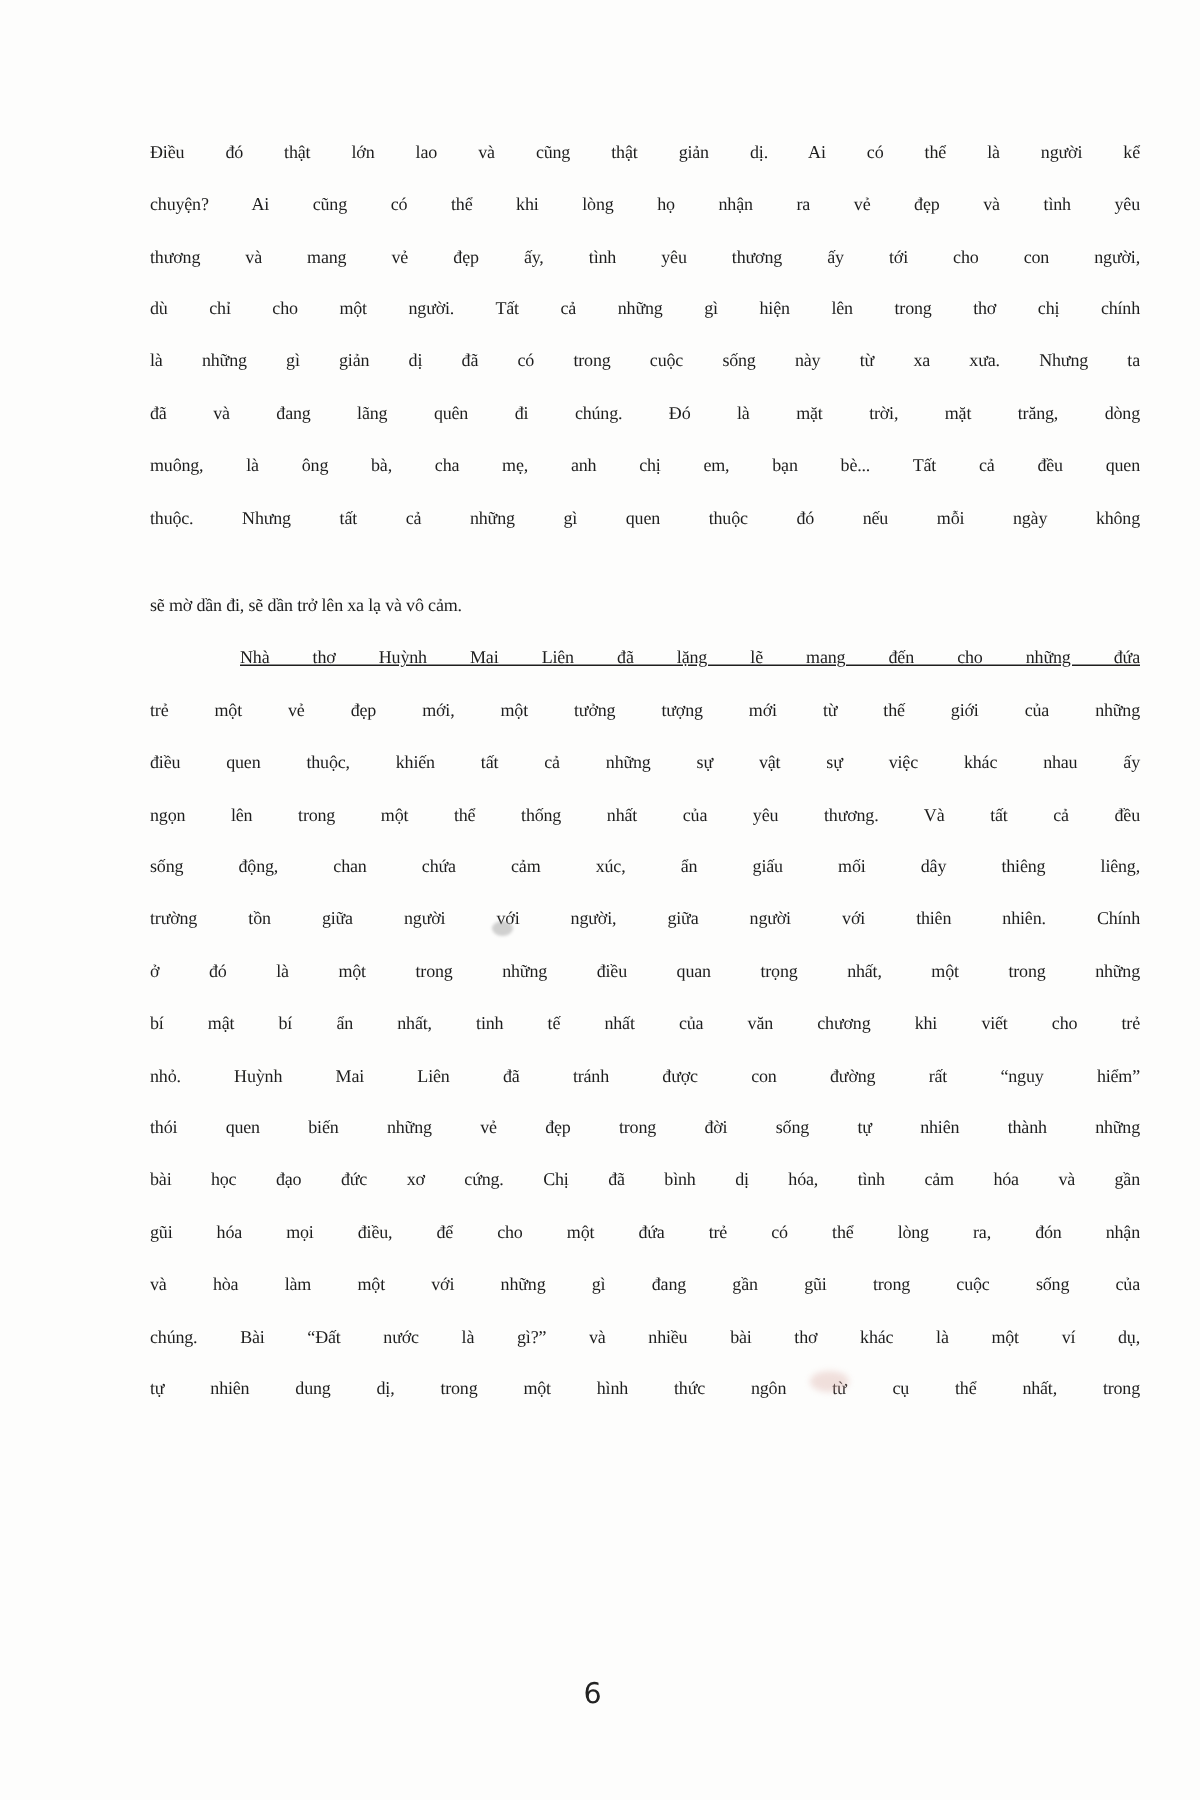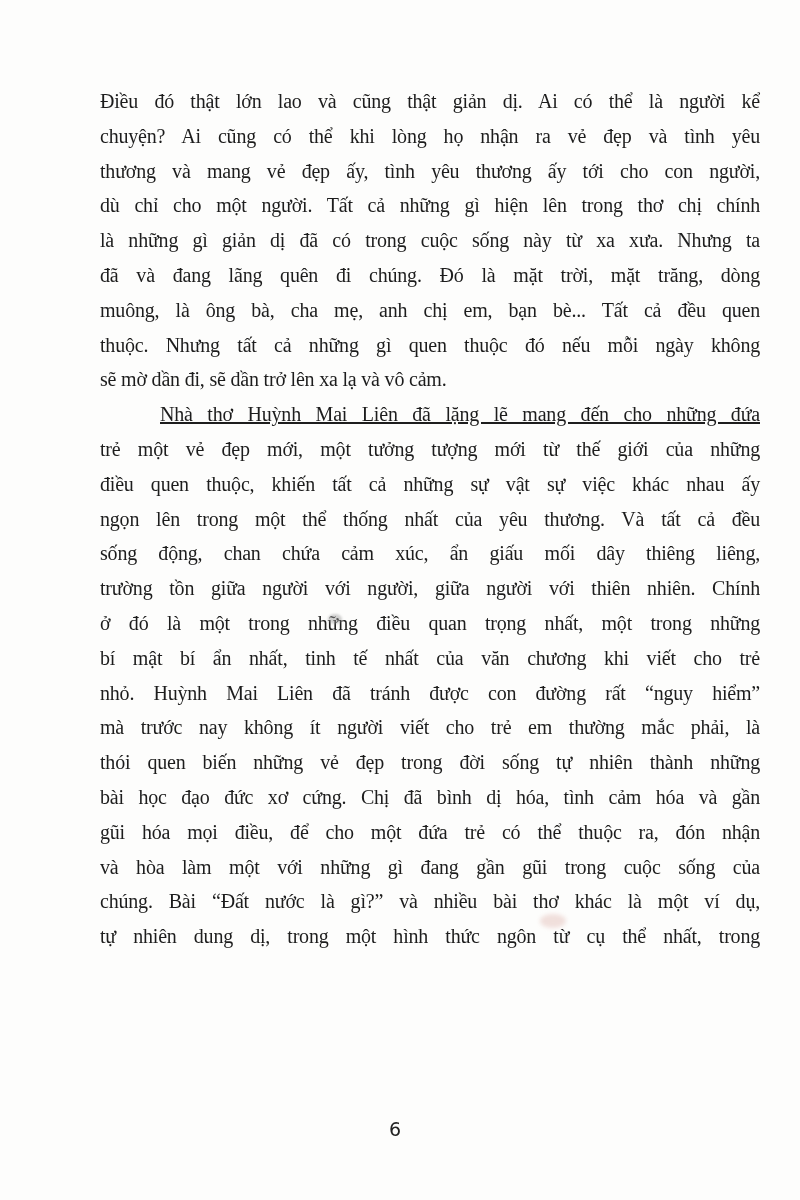--- a/index.html
+++ b/index.html
@@ -18,30 +18,31 @@
     font-family: "Liberation Serif", "DejaVu Serif", serif;
     color: #1d1d1d;
   }
   .text-block {
     position: absolute;
     left: 100px;
     top: 84px;
     width: 660px;
   }
   .line {
-    font-size: 20px;
+    font-size: 12px;
     line-height: 34.8px;
     text-align: justify;
     text-align-last: justify;
     letter-spacing: -0.01em;
     white-space: normal;
     color: #1d1d1d;
   }
   .line.last {
     text-align-last: left;
+    margin-top: 24px;
   }
   .line.indent {
     text-indent: 60px;
     text-decoration: underline;
   }
   .page-number {
     position: absolute;
     left: 0;
     top: 1118px;
     width: 790px;
@@ -93,24 +94,23 @@
 
     <div class="line indent">Nhà thơ Huỳnh Mai Liên đã lặng lẽ mang đến cho những đứa</div>
     <div class="line">trẻ một vẻ đẹp mới, một tưởng tượng mới từ thế giới của những</div>
     <div class="line">điều quen thuộc, khiến tất cả những sự vật sự việc khác nhau ấy</div>
     <div class="line">ngọn lên trong một thể thống nhất của yêu thương. Và tất cả đều</div>
     <div class="line">sống động, chan chứa cảm xúc, ẩn giấu mối dây thiêng liêng,</div>
     <div class="line">trường tồn giữa người với người, giữa người với thiên nhiên. Chính</div>
     <div class="line">ở đó là một trong những điều quan trọng nhất, một trong những</div>
     <div class="line">bí mật bí ẩn nhất, tinh tế nhất của văn chương khi viết cho trẻ</div>
     <div class="line">nhỏ. Huỳnh Mai Liên đã tránh được con đường rất “nguy hiểm”</div>
-    <div class="line">mà trước nay không ít người viết cho trẻ em thường mắc phải, là</div>
     <div class="line">thói quen biến những vẻ đẹp trong đời sống tự nhiên thành những</div>
     <div class="line">bài học đạo đức xơ cứng. Chị đã bình dị hóa, tình cảm hóa và gần</div>
-    <div class="line">gũi hóa mọi điều, để cho một đứa trẻ có thể thuộc ra, đón nhận</div>
+    <div class="line">gũi hóa mọi điều, để cho một đứa trẻ có thể lòng ra, đón nhận</div>
     <div class="line">và hòa làm một với những gì đang gần gũi trong cuộc sống của</div>
     <div class="line">chúng. Bài “Đất nước là gì?” và nhiều bài thơ khác là một ví dụ,</div>
     <div class="line">tự nhiên dung dị, trong một hình thức ngôn từ cụ thể nhất, trong</div>
 
   </div>
 
   <div class="artifact artifact-gray"></div>
   <div class="artifact artifact-pink"></div>
 
   <div class="page-number">6</div>

